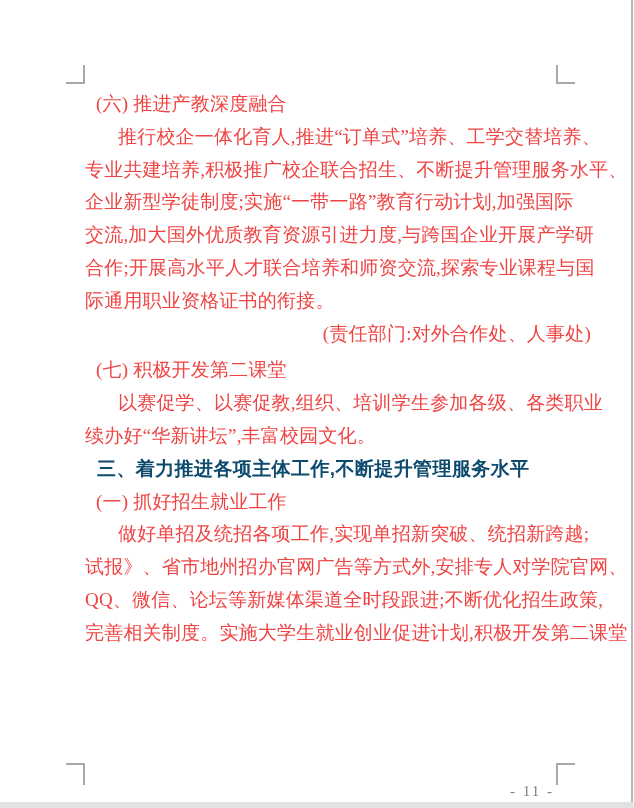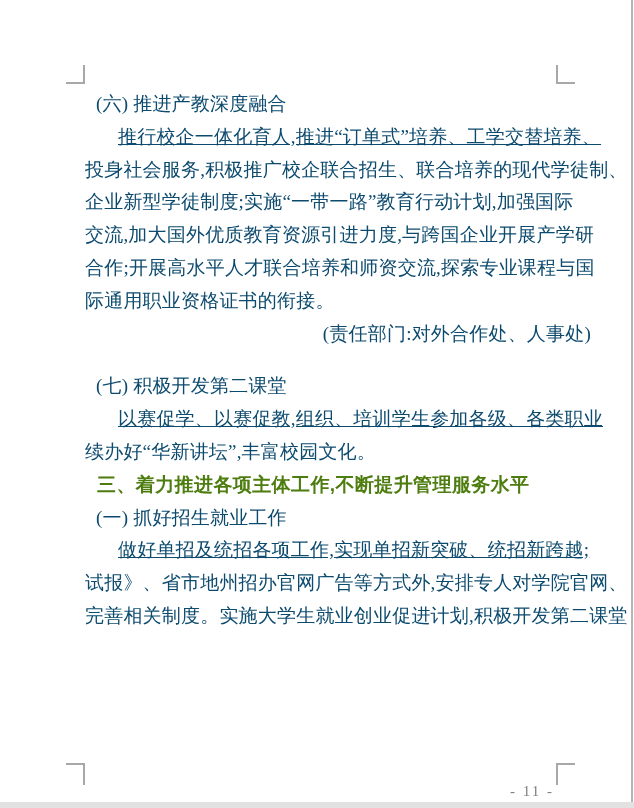--- a/index.html
+++ b/index.html
@@ -40,34 +40,34 @@
 
   .textblock {
     position: absolute;
     left: 85px; top: 88px;
     width: 506px;
   }
   .line {
     height: 32.8px;
     line-height: 32.8px;
     font-size: 19px;
-    color: #0c4a6e;
+    color: #ef4444;
     white-space: nowrap;
     letter-spacing: 0.2px;
   }
   .h2  { padding-left: 11px; }          
-  .pf  { padding-left: 33px; text-decoration: underline; }          
+  .pf  { padding-left: 33px; }          
   .pc  { padding-left: 0; }             
   .resp { text-align: right; }          
-  .gap { margin-top: 20px; }
+  .gap { margin-top: 4px; }
   .h1 {
     padding-left: 12px;
     font-family: "Liberation Sans", sans-serif;
     font-weight: bold;
-    color: #4d7c0f;
+    color: #0c4a6e;
     letter-spacing: 0.4px;
   }
 
   .page-number {
     position: absolute;
     top: 783px;
     right: 80px;
     font-size: 15px;
     letter-spacing: 2px;
     color: #808080;
@@ -83,33 +83,34 @@
   <div class="mark mark-tl"></div>
   <div class="mark mark-tr"></div>
   <div class="mark mark-bl"></div>
   <div class="mark mark-br"></div>
 
   <div class="edge-line"></div>
 
   <div class="textblock">
     <div class="line h2">(六) 推进产教深度融合</div>
     <div class="line pf">推行校企一体化育人,推进“订单式”培养、工学交替培养、</div>
-    <div class="line pc">投身社会服务,积极推广校企联合招生、联合培养的现代学徒制、</div>
+    <div class="line pc">专业共建培养,积极推广校企联合招生、不断提升管理服务水平、</div>
     <div class="line pc">企业新型学徒制度;实施“一带一路”教育行动计划,加强国际</div>
     <div class="line pc">交流,加大国外优质教育资源引进力度,与跨国企业开展产学研</div>
     <div class="line pc">合作;开展高水平人才联合培养和师资交流,探索专业课程与国</div>
     <div class="line pc">际通用职业资格证书的衔接。</div>
     <div class="line resp">(责任部门:对外合作处、人事处)</div>
     <div class="line h2 gap">(七) 积极开发第二课堂</div>
     <div class="line pf">以赛促学、以赛促教,组织、培训学生参加各级、各类职业</div>
     <div class="line pc">续办好“华新讲坛”,丰富校园文化。</div>
     <div class="line h1">三、着力推进各项主体工作,不断提升管理服务水平</div>
     <div class="line h2">(一) 抓好招生就业工作</div>
     <div class="line pf">做好单招及统招各项工作,实现单招新突破、统招新跨越;</div>
     <div class="line pc">试报》、省市地州招办官网广告等方式外,安排专人对学院官网、</div>
+    <div class="line pc">QQ、微信、论坛等新媒体渠道全时段跟进;不断优化招生政策,</div>
     <div class="line pc">完善相关制度。实施大学生就业创业促进计划,积极开发第二课堂</div>
   </div>
 
   <div class="page-number">- 11 -</div>
 
   <div class="bottom-bar"></div>
 
 </div>
 
 </body></html>

